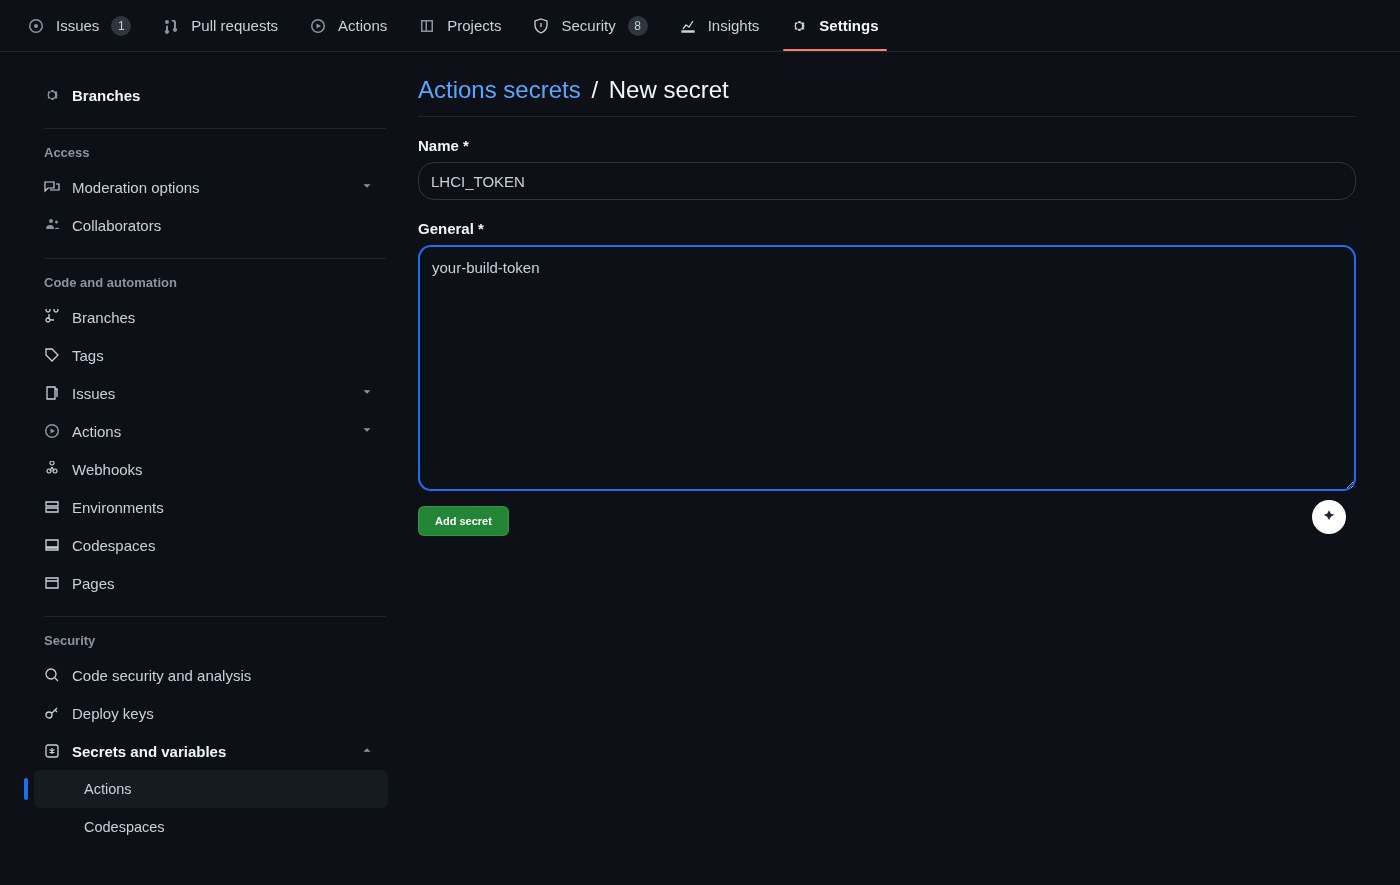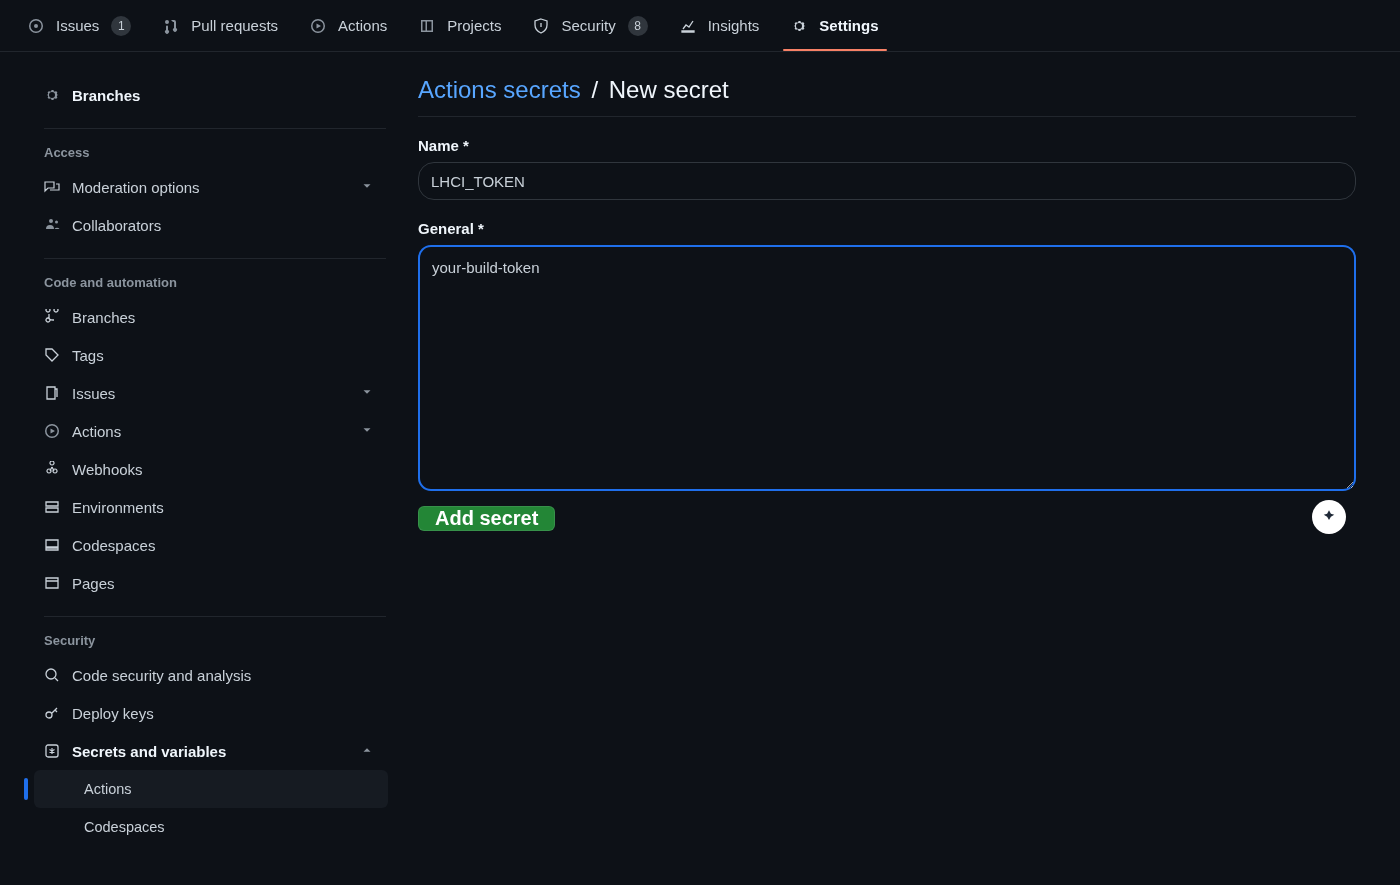--- a/index.html
+++ b/index.html
@@ -185,22 +185,22 @@
     font-family:inherit;
     resize:vertical;
     outline:none;
   }
   .btn-primary{
     margin-top:12px;
     background:var(--green);
     border:1px solid rgba(240,246,252,.1);
     color:#fff;
     font-weight:600;
-    font-size:20px;
-    padding:0 16px;
+    font-size:11px;
+    padding:8px 16px;
     border-radius:6px;
     cursor:pointer;
   }
 
   .copilot-badge{
     position:absolute;
     width:34px;height:34px;
     background:#fff;
     border-radius:50%;
     display:flex;align-items:center;justify-content:center;

